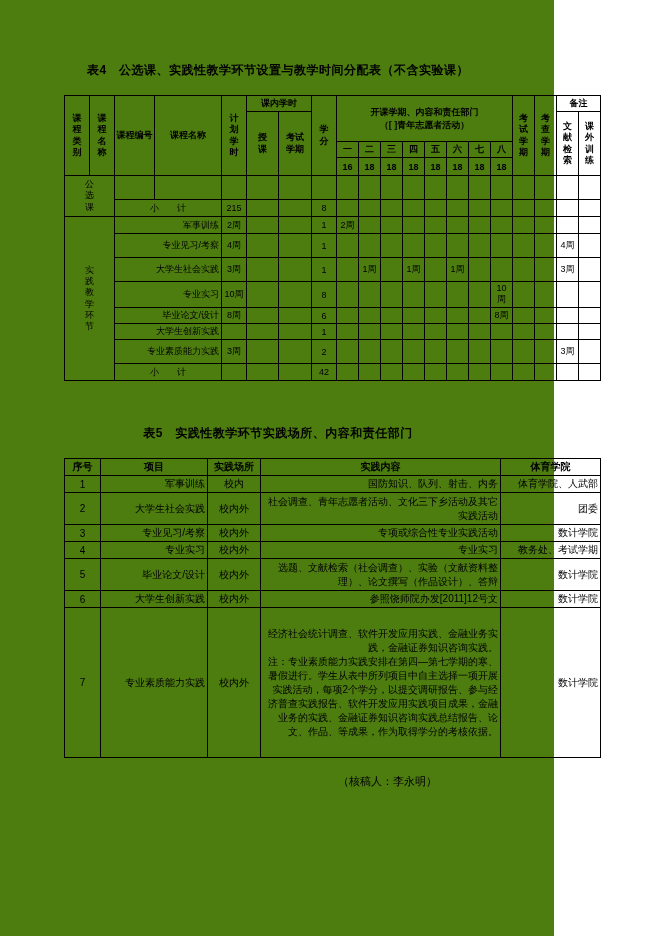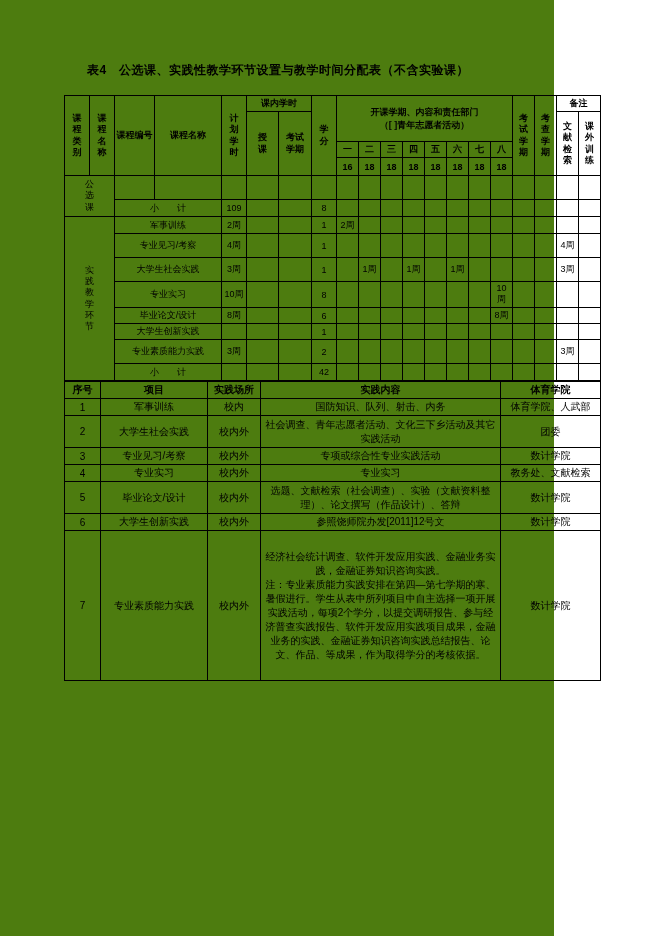--- a/index.html
+++ b/index.html
@@ -16,21 +16,21 @@
   .doc-title.second { margin-top:44px; }
   table { border-collapse:collapse; table-layout:fixed; width:536px; }
   th, td {
     border:1px solid #000; padding:1px 2px; text-align:center;
     vertical-align:middle; overflow:hidden;
   }
   .t4 { font-size:9px; }
   .t4 thead th { font-weight:bold; padding:1px; }
   .t5 { font-size:10px; }
   .t5 thead th { font-weight:bold; }
-  .tl { text-align:center; }
+  .tl { text-align:right; }
   .v  { display:inline-block; width:1.1em; word-break:break-all; line-height:1.25; vertical-align:middle; }
   .v2 { display:inline-block; width:2.2em; word-break:break-all; line-height:1.25; vertical-align:middle; }
   .wk { word-break:break-all; }
   .content { white-space:pre-line; line-height:1.4; }
   .reviewer { margin-top:16px; margin-right:55px; text-align:right; font-size:11px; }
 </style>
 </head>
 <body>
 
 <div class="page">
@@ -121,21 +121,21 @@
           <td></td>
           <td></td>
           <td></td>
         <td></td>
           <td></td>
           <td></td>
           <td></td>
       </tr>
       <tr style="height:17px">
         <td colspan="2">小　　计</td>
-        <td>109</td>
+        <td>215</td>
         <td></td>
           <td></td>
         <td>8</td>
         <td></td>
           <td></td>
           <td></td>
           <td></td>
         <td></td>
           <td></td>
           <td></td>
@@ -295,20 +295,21 @@
           <td></td>
           <td></td>
         <td></td>
           <td></td>
           <td></td>
           <td></td>
       </tr>
     </tbody>
   </table>
 
+  <div class="doc-title second">表5　实践性教学环节实践场所、内容和责任部门</div>
 
   <table class="t5">
     <colgroup>
       <col style="width:36px">
         <col style="width:107px">
         <col style="width:53px">
         <col style="width:240px">
         <col style="width:100px">
     </colgroup>
     <thead>
@@ -340,21 +341,21 @@
         <td class="tl">专业见习/考察</td>
         <td>校内外</td>
         <td class="tl content">专项或综合性专业实践活动</td>
         <td class="tl">数计学院</td>
       </tr>
       <tr style="height:15px">
         <td>4</td>
         <td class="tl">专业实习</td>
         <td>校内外</td>
         <td class="tl content">专业实习</td>
-        <td class="tl">教务处、文献检索</td>
+        <td class="tl">教务处、考试学期</td>
       </tr>
       <tr style="height:32px">
         <td>5</td>
         <td class="tl">毕业论文/设计</td>
         <td>校内外</td>
         <td class="tl content">选题、文献检索（社会调查）、实验（文献资料整理）、论文撰写（作品设计）、答辩</td>
         <td class="tl">数计学院</td>
       </tr>
       <tr style="height:17px">
         <td>6</td>
@@ -367,14 +368,15 @@
         <td>7</td>
         <td class="tl">专业素质能力实践</td>
         <td>校内外</td>
         <td class="tl content">经济社会统计调查、软件开发应用实践、金融业务实践，金融证券知识咨询实践。
 注：专业素质能力实践安排在第四—第七学期的寒、暑假进行。学生从表中所列项目中自主选择一项开展实践活动，每项2个学分，以提交调研报告、参与经济普查实践报告、软件开发应用实践项目成果，金融业务的实践、金融证券知识咨询实践总结报告、论文、作品、等成果，作为取得学分的考核依据。</td>
         <td class="tl">数计学院</td>
       </tr>
     </tbody>
   </table>
 
+  <div class="reviewer">（核稿人：李永明）</div>
 
 </div>
 
 </body></html>

